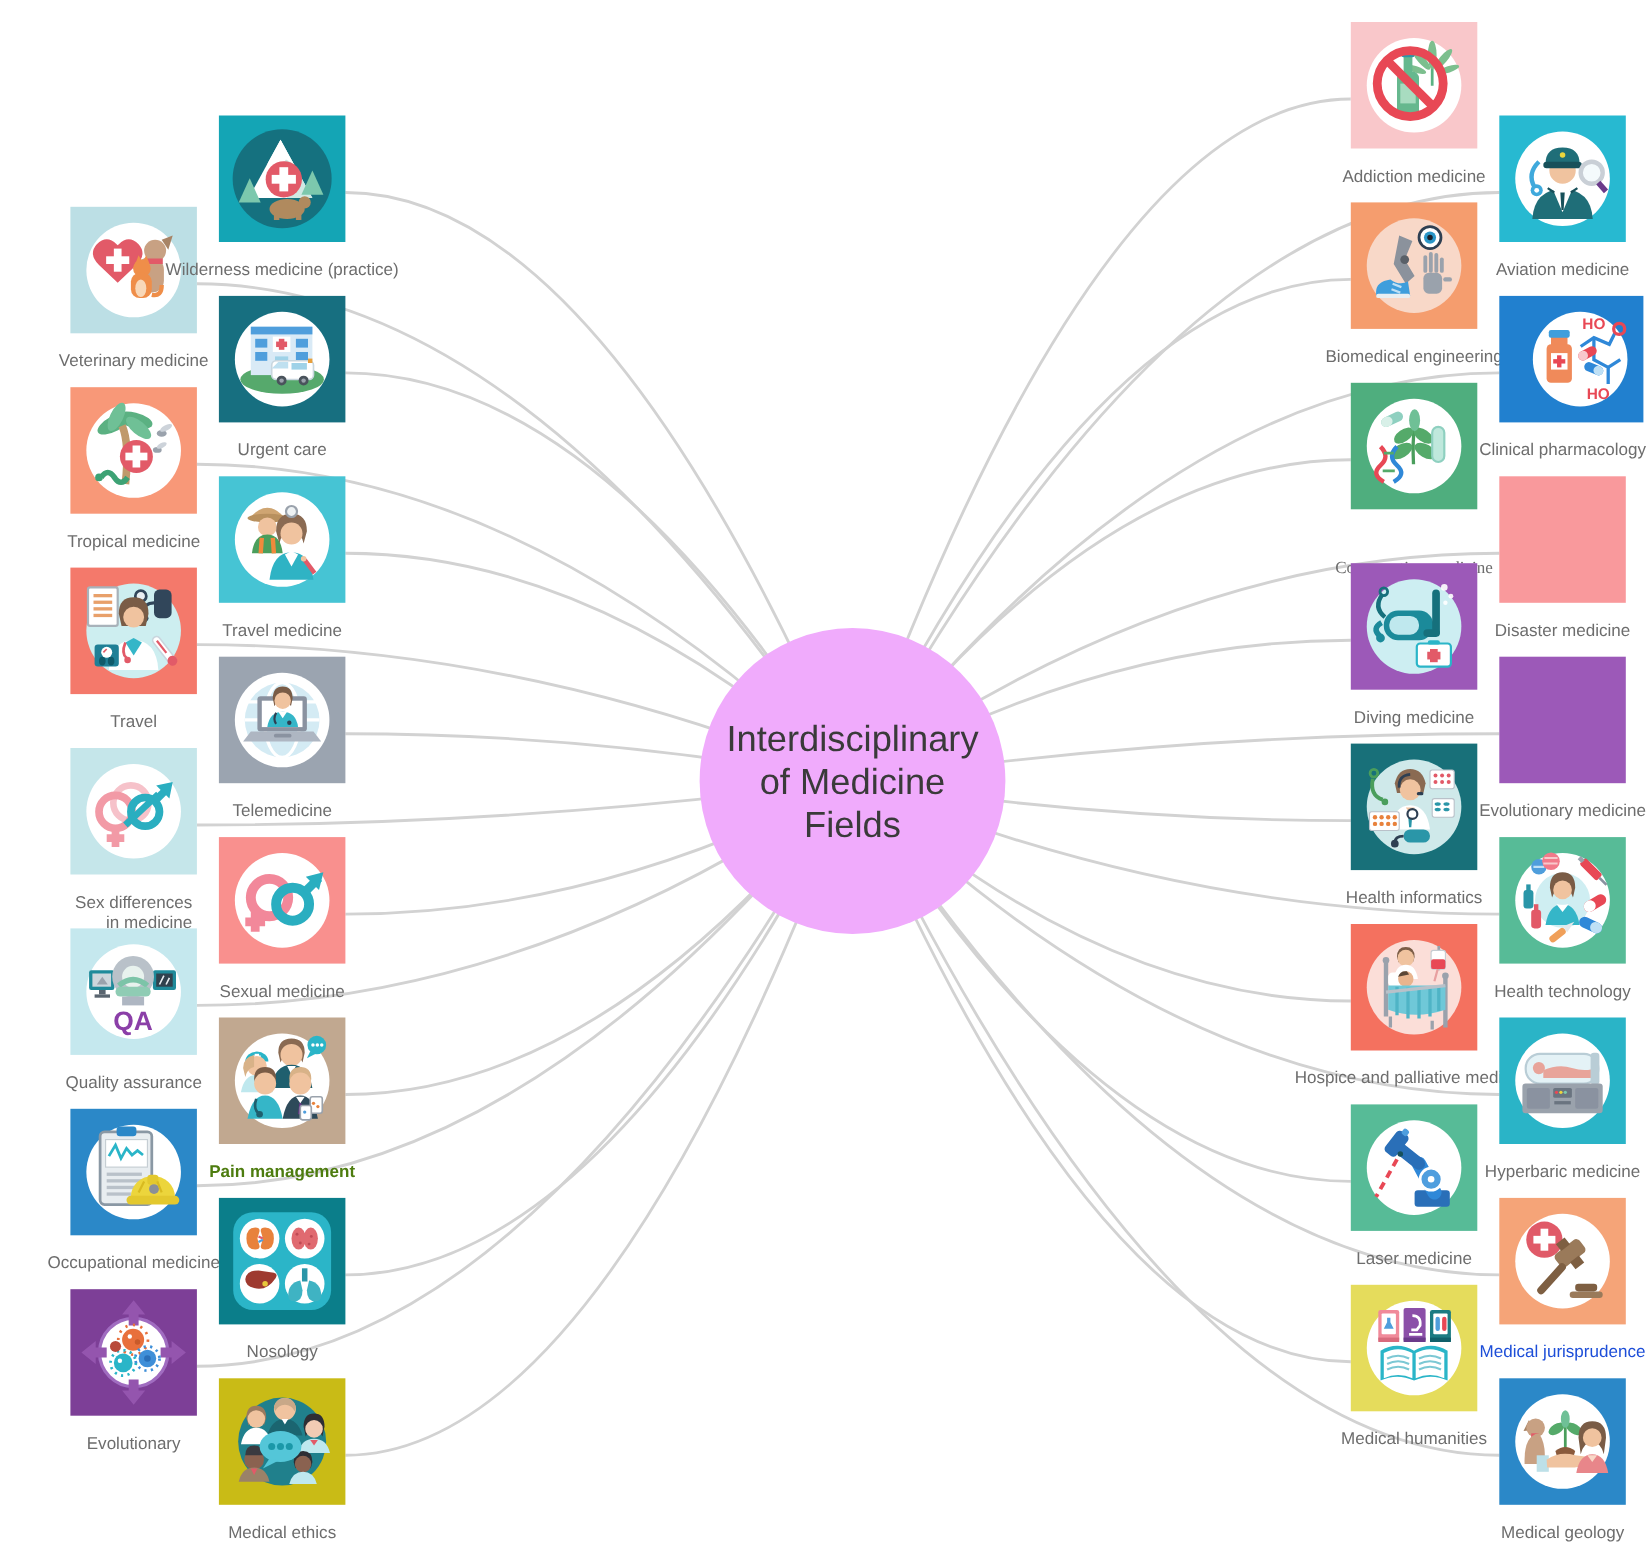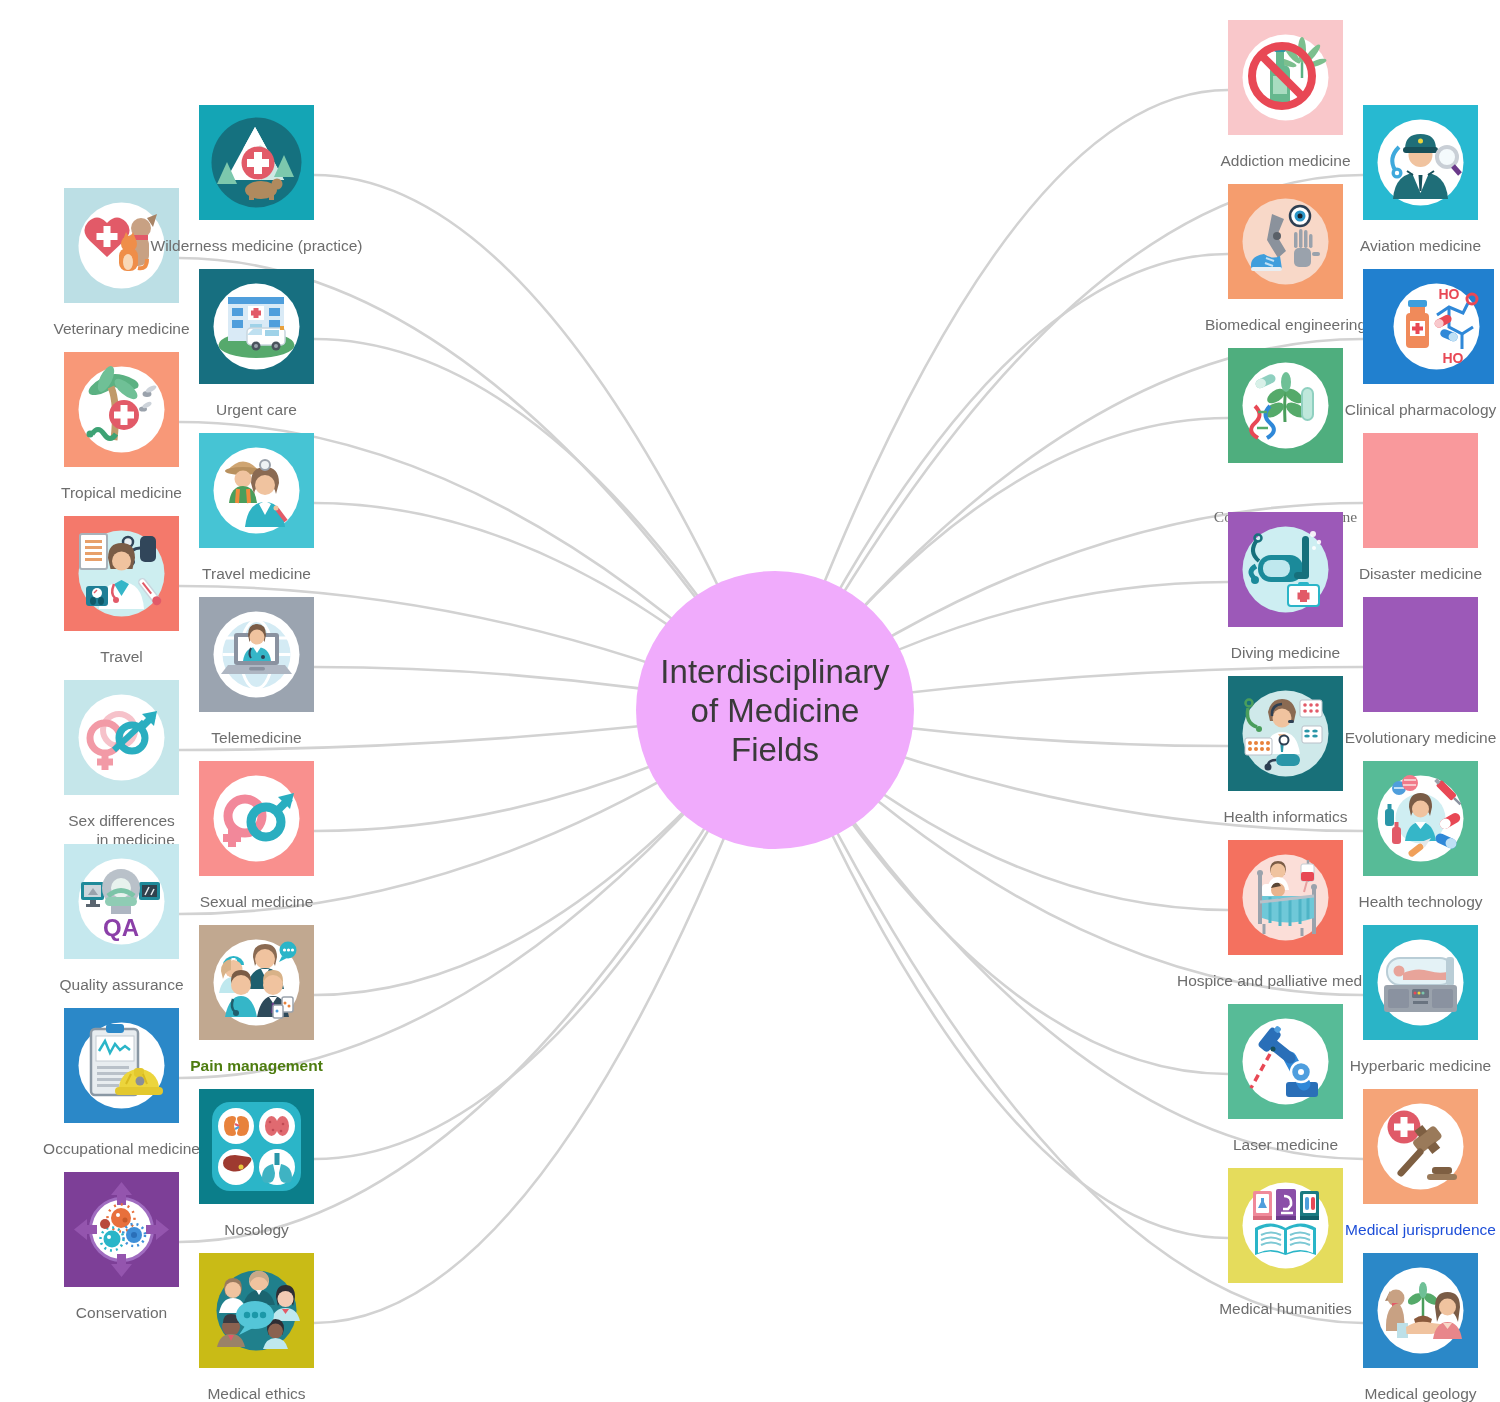--- a/index.html
+++ b/index.html
@@ -205,21 +205,21 @@
         <circle cx="61" cy="48" r="2.5" fill="#c85a2a"></circle>
         <circle cx="70" cy="63" r="8" fill="#3f8fd8"></circle>
         <circle cx="70" cy="63" r="11" fill="none" stroke="#3f8fd8" stroke-width="2.5" stroke-dasharray="2 4"></circle>
         <circle cx="70" cy="63" r="3" fill="#2a6fb8"></circle>
         <circle cx="48" cy="67" r="8.5" fill="#2ab5c8"></circle>
         <circle cx="48" cy="67" r="11.5" fill="none" stroke="#2ab5c8" stroke-width="2.5" stroke-dasharray="2 4"></circle>
         <circle cx="45" cy="65" r="2" fill="#fff"></circle>
         <circle cx="41" cy="52" r="5" fill="#b84a3c"></circle>
       </svg>
     </div>
-    <div class="node-label" style="left: 121.5px; top: 1291px; color: rgb(109, 109, 109);">Conservation</div>
+    <div class="node-label" style="left: 121.5px; top: 1291px; color: rgb(109, 109, 109);">Evolutionary</div>
     <div class="tile" style="left: 199px; top: 105px; background: rgb(20, 165, 181);">
       <svg viewBox="0 0 115 115">
         <circle cx="57.5" cy="57.5" r="45" fill="#15717f"></circle>
         <polygon points="27,75 56,22 85,75" fill="#ffffff"></polygon>
         <polygon points="56,22 85,75 62,75" fill="#cfe9e4"></polygon>
         <polygon points="56,22 68,44 61,40 56,46 51,40 44,44" fill="#ffffff"></polygon>
         <polygon points="18,79 28,57 38,79" fill="#7cc8ad"></polygon>
         <polygon points="75,72 85,50 95,72" fill="#7cc8ad"></polygon>
         <circle cx="59" cy="58" r="16.5" fill="#e25a68"></circle>
         <rect x="55" y="47" width="8" height="22" fill="#fff"></rect>

